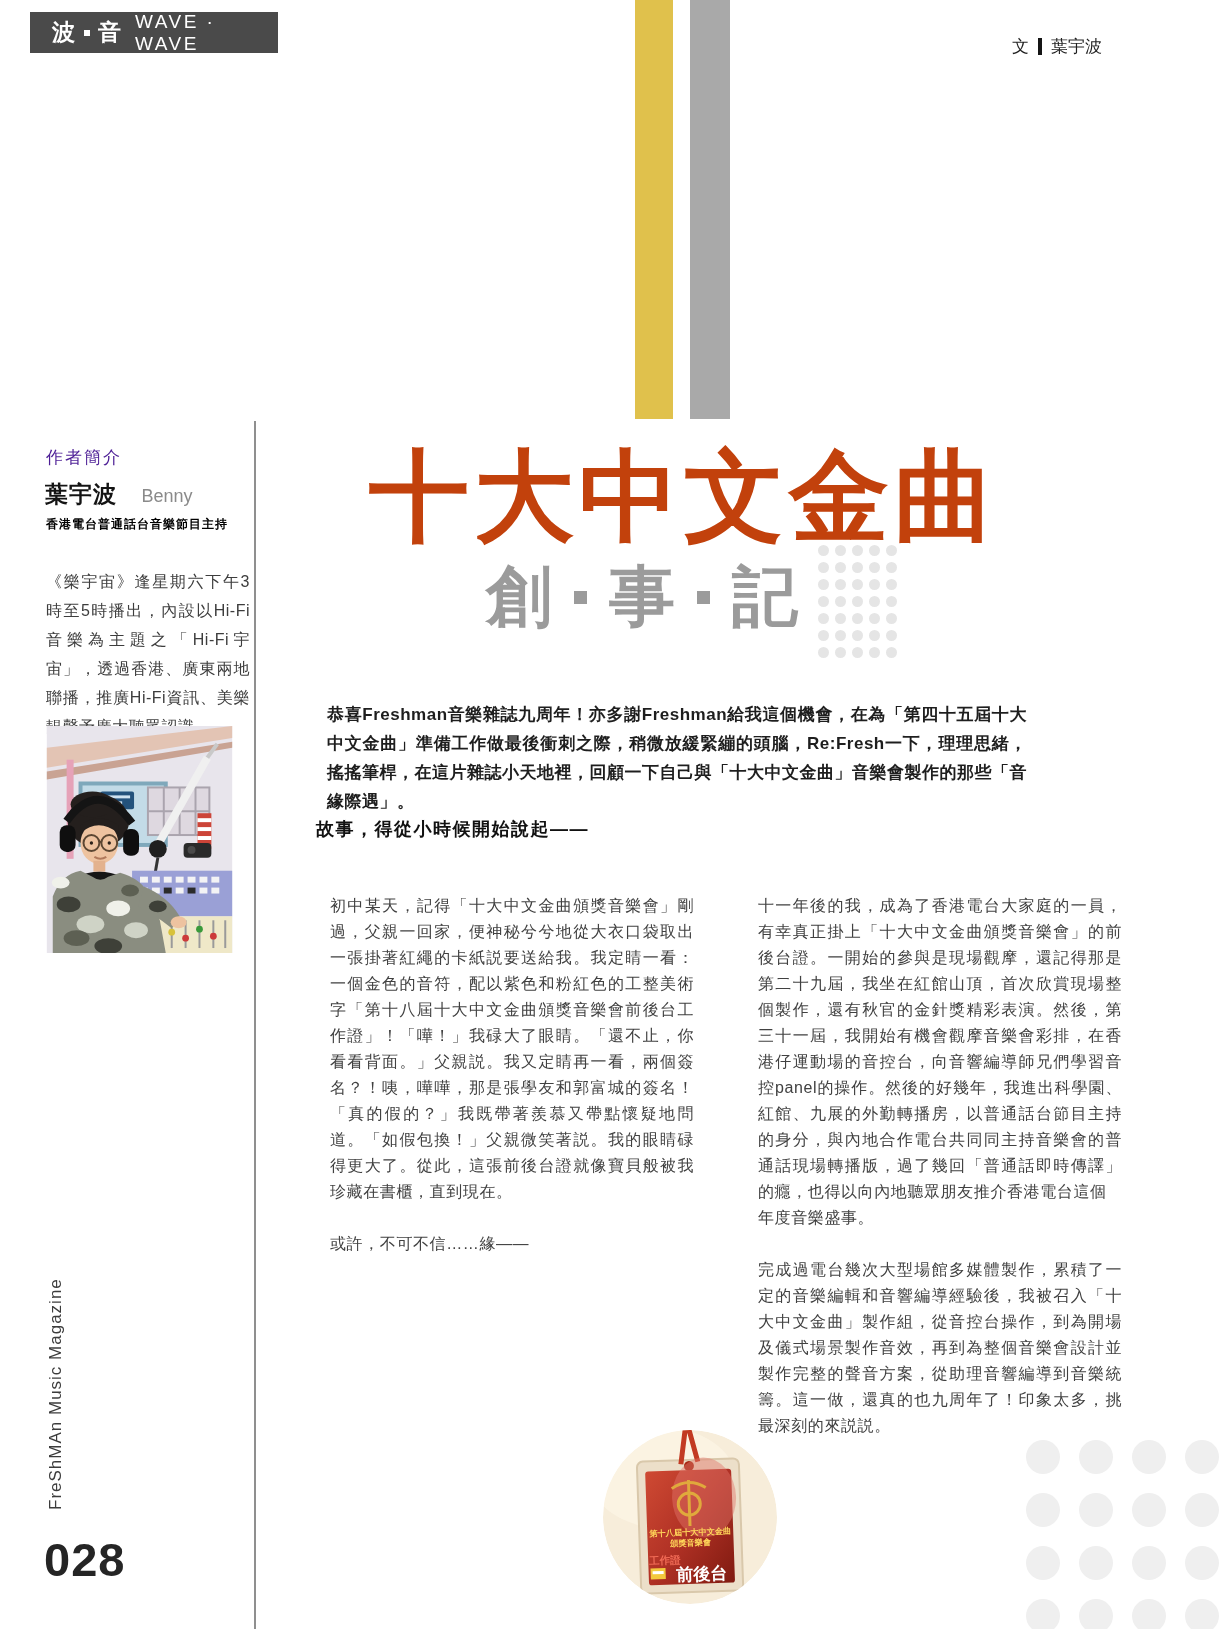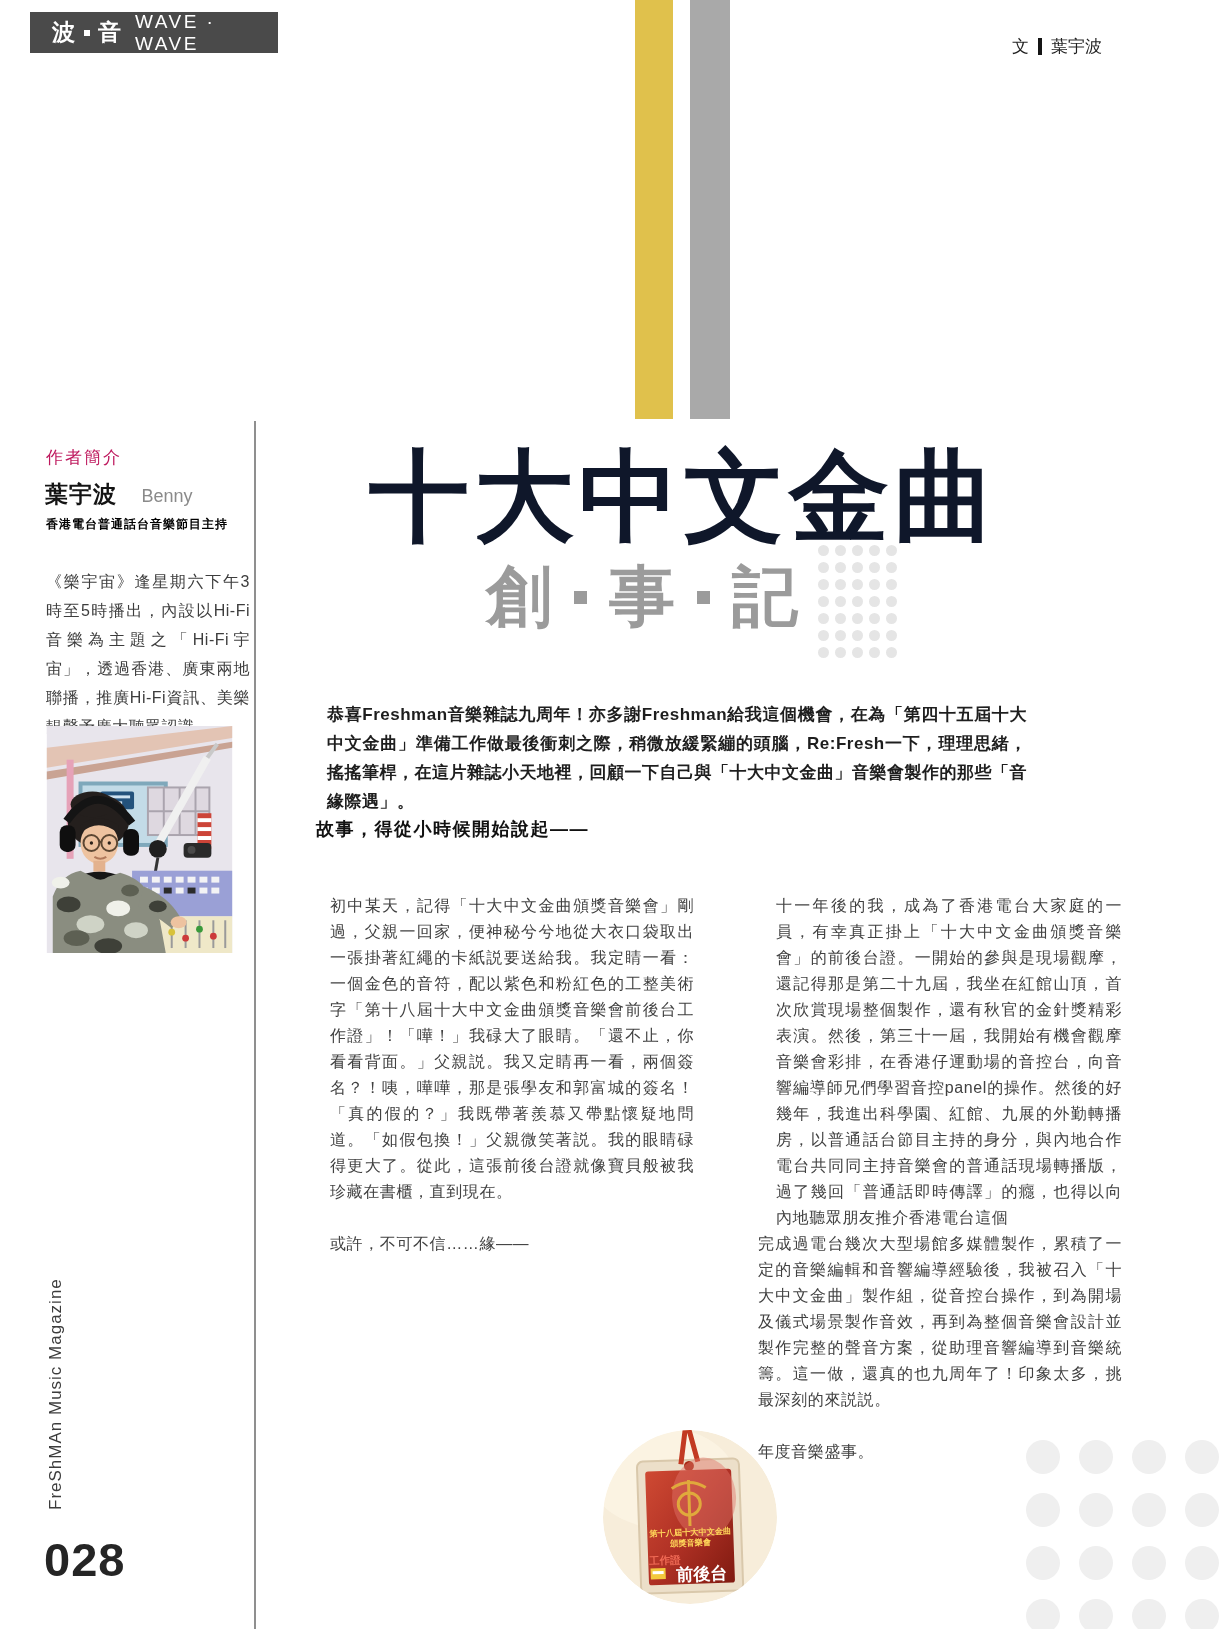--- a/index.html
+++ b/index.html
@@ -19,50 +19,50 @@
   .credit{position:absolute;left:1012px;top:35px;font-size:17px;color:#1f1f1f;display:flex;align-items:center;gap:9px;}
   .credit .vbar{width:4px;height:17px;background:#151515;}
 
   
   .bar-gold{position:absolute;left:635px;top:0;width:38px;height:419px;background:#e0c14c;}
   .bar-gray{position:absolute;left:690px;top:0;width:40px;height:419px;background:#a9a9a9;}
 
   
   .title{position:absolute;left:324px;top:442px;width:720px;text-align:center;
          font-family:"DejaVu Serif","Liberation Serif",serif;font-size:100px;line-height:1.08;
-         font-weight:700;color:#0f172a;letter-spacing:5px;z-index:2;}
+         font-weight:700;color:#c2410c;letter-spacing:5px;z-index:2;}
   .subtitle{position:absolute;left:282px;top:552px;width:720px;display:flex;justify-content:center;align-items:center;
             gap:22px;font-family:"DejaVu Serif","Liberation Serif",serif;font-size:66px;font-weight:700;
             color:#9b9b9b;z-index:2;}
   .sq{width:13px;height:13px;background:#9b9b9b;display:inline-block;}
 
   .dots-sm{position:absolute;left:818px;top:545px;z-index:1;display:grid;
            grid-template-columns:repeat(5,11px);grid-auto-rows:11px;gap:6px;}
   .dots-sm i{background:#e5e5e5;border-radius:50%;}
 
   
-  .sb-label{position:absolute;left:46px;top:446px;font-size:17px;color:#be185d;letter-spacing:2px;}
+  .sb-label{position:absolute;left:46px;top:446px;font-size:17px;color:#4c1d95;letter-spacing:2px;}
   .sb-name{position:absolute;left:45px;top:479px;}
   .sb-name .nm{font-size:23px;font-weight:700;color:#141414;letter-spacing:1px;}
   .sb-name .alias{font-size:18px;color:#8a8a8a;margin-left:20px;}
   .sb-role{position:absolute;left:46px;top:510px;width:204px;font-size:12px;font-weight:700;line-height:29px;
            color:#000000;text-align:justify;letter-spacing:1px;}
   .sb-bio{position:absolute;left:46px;top:567px;width:204px;font-size:16px;line-height:29px;color:#3d3d3d;
           text-align:justify;letter-spacing:.5px;}
   .photo{position:absolute;left:46px;top:726px;width:187px;height:227px;}
   .divider{position:absolute;left:254px;top:421px;width:2px;height:1208px;background:#8f8f8f;}
 
   
   .lede{position:absolute;left:327px;top:700px;width:700px;font-size:17px;line-height:29px;font-weight:700;
         color:#1e1e1e;text-align:justify;letter-spacing:.5px;}
   .kicker{position:absolute;left:316px;top:817px;font-size:18px;font-weight:700;color:#111;letter-spacing:1.5px;}
   .col{position:absolute;top:893px;width:364px;font-size:16px;line-height:26px;color:#414141;
        text-align:justify;letter-spacing:.6px;}
   .col p{margin:0 0 26px;}
-  .col p.no-gap{margin-bottom:0;margin-left:18px;}
+  .col p.no-gap{margin-bottom:0;}
   .col1{left:330px;}
   .col2{left:758px;}
 
   
   .pass{position:absolute;left:603px;top:1430px;width:174px;height:174px;}
 
   
   .dots-lg{position:absolute;left:1026px;top:1440px;display:grid;
            grid-template-columns:repeat(4,34px);grid-auto-rows:34px;gap:19px;}
   .dots-lg i{background:#efefef;border-radius:50%;}
@@ -253,22 +253,22 @@
   <p class="lede">恭喜Freshman音樂雜誌九周年！亦多謝Freshman給我這個機會，在為「第四十五屆十大中文金曲」準備工作做最後衝刺之際，稍微放緩緊繃的頭腦，Re:Fresh一下，理理思緒，搖搖筆桿，在這片雜誌小天地裡，回顧一下自己與「十大中文金曲」音樂會製作的那些「音緣際遇」。</p>
   <p class="kicker">故事，得從小時候開始說起——</p>
 
   <div class="col col1">
     <p>初中某天，記得「十大中文金曲頒獎音樂會」剛過，父親一回家，便神秘兮兮地從大衣口袋取出一張掛著紅繩的卡紙説要送給我。我定睛一看：一個金色的音符，配以紫色和粉紅色的工整美術字「第十八屆十大中文金曲頒獎音樂會前後台工作證」！「嘩！」我碌大了眼睛。「還不止，你看看背面。」父親説。我又定睛再一看，兩個簽名？！咦，嘩嘩，那是張學友和郭富城的簽名！「真的假的？」我既帶著羨慕又帶點懷疑地問道。「如假包換！」父親微笑著説。我的眼睛碌得更大了。從此，這張前後台證就像寶貝般被我珍藏在書櫃，直到現在。</p>
     <p>或許，不可不信……緣——</p>
   </div>
 
   <div class="col col2">
     <p class="no-gap">十一年後的我，成為了香港電台大家庭的一員，有幸真正掛上「十大中文金曲頒獎音樂會」的前後台證。一開始的參與是現場觀摩，還記得那是第二十九屆，我坐在紅館山頂，首次欣賞現場整個製作，還有秋官的金針獎精彩表演。然後，第三十一屆，我開始有機會觀摩音樂會彩排，在香港仔運動場的音控台，向音響編導師兄們學習音控panel的操作。然後的好幾年，我進出科學園、紅館、九展的外勤轉播房，以普通話台節目主持的身分，與內地合作電台共同同主持音樂會的普通話現場轉播版，過了幾回「普通話即時傳譯」的癮，也得以向內地聽眾朋友推介香港電台這個</p>
+    <p>年度音樂盛事。</p>
     <p>完成過電台幾次大型場館多媒體製作，累積了一定的音樂編輯和音響編導經驗後，我被召入「十大中文金曲」製作組，從音控台操作，到為開場及儀式場景製作音效，再到為整個音樂會設計並製作完整的聲音方案，從助理音響編導到音樂統籌。這一做，還真的也九周年了！印象太多，挑最深刻的來説説。</p>
-    <p>年度音樂盛事。</p>
   </div>
 
   <svg class="pass" viewBox="0 0 174 174">
     <defs>
       <clipPath id="circ">
           <circle cx="87" cy="87" r="87"></circle>
         </clipPath>
       <linearGradient id="pg" x1="0" y1="0" x2="1" y2="1">
         <stop offset="0" stop-color="#cf4a33"></stop>
           <stop offset=".5" stop-color="#b03125"></stop>

